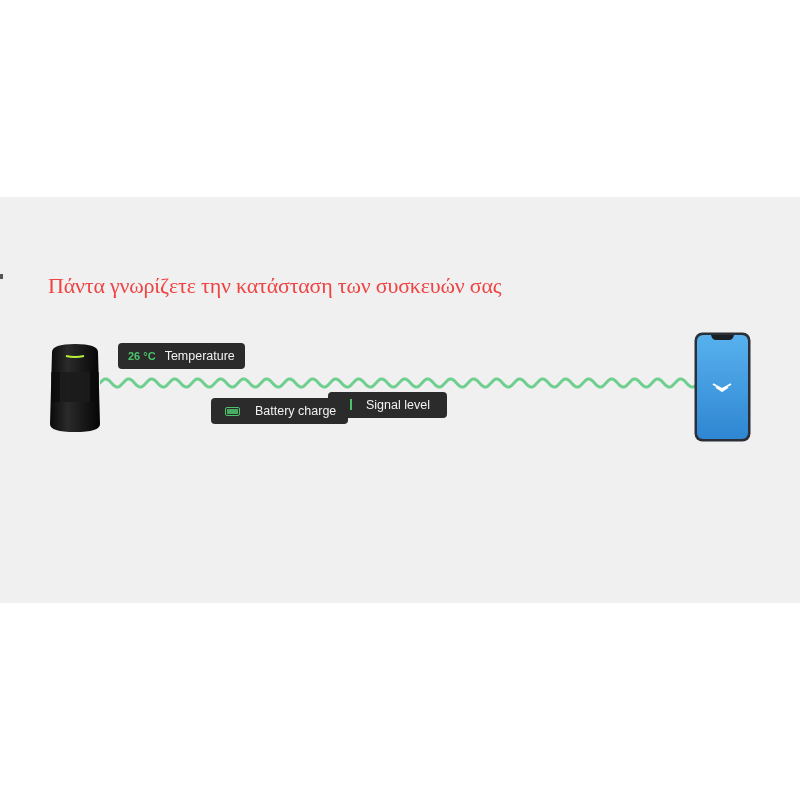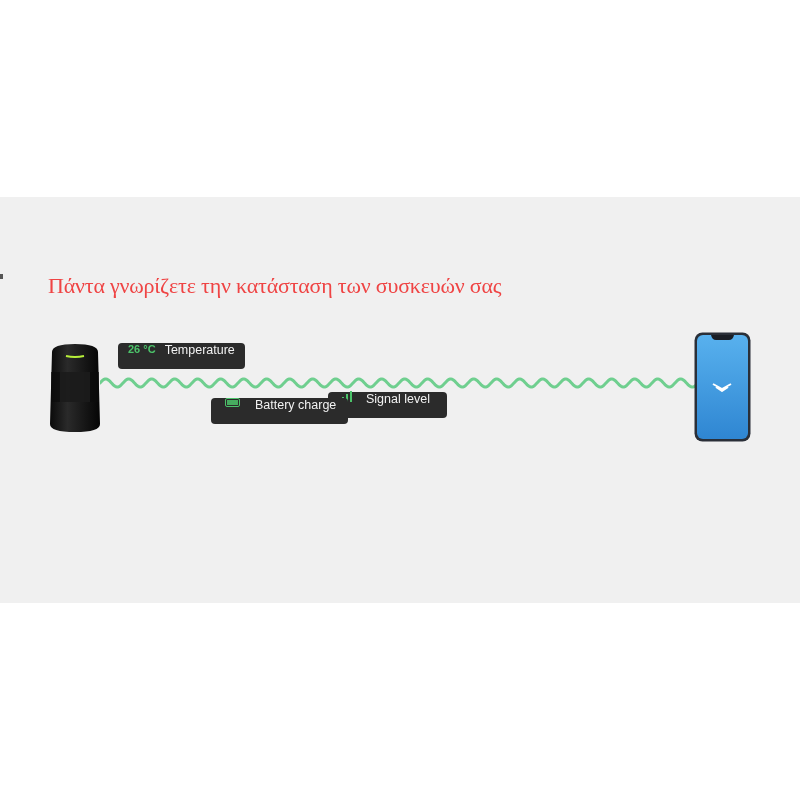--- a/index.html
+++ b/index.html
@@ -15,21 +15,21 @@
       position: absolute; left: 48px; top: 225px;
       font-family: "Liberation Serif", serif; font-size: 22px; color: #ef4444;
       letter-spacing: -0.2px; white-space: nowrap; margin-top: 48px;
     }
     .edge-mark {
       position: absolute; left: 0; top: 274px; width: 3px; height: 5px; background: #555;
     }
     .wave { position: absolute; left: 100px; top: 370px; }
     .pill {
       position: absolute; height: 26px; background: #2b2b2b; border-radius: 4px;
-      display: flex; color: #f2f2f2; font-size: 12.5px;
+      display: flex; align-items: center; color: #f2f2f2; font-size: 12.5px;
       box-sizing: border-box; padding: 0 10px; white-space: nowrap;
     }
     .pill .temp-val { color: #4cc36a; font-weight: bold; font-size: 11px; margin-right: 9px; }
     .pill-temp { left: 118px; top: 343px; width: 127px; }
     .pill-signal { left: 328px; top: 344px; width: 119px; padding-left: 14px; margin-top: 48px; }
     .pill-battery { left: 211px; top: 398px; width: 137px; padding-left: 14px; }
     .icon-signal { display: inline-flex; align-items: flex-end; height: 10px; margin-right: 14px; gap: 2px; }
     .icon-signal span { display: block; width: 2px; background: #4cc36a; }
     .icon-battery {
       width: 15px; height: 9px; border: 1.5px solid #4cc36a; border-radius: 2px;

